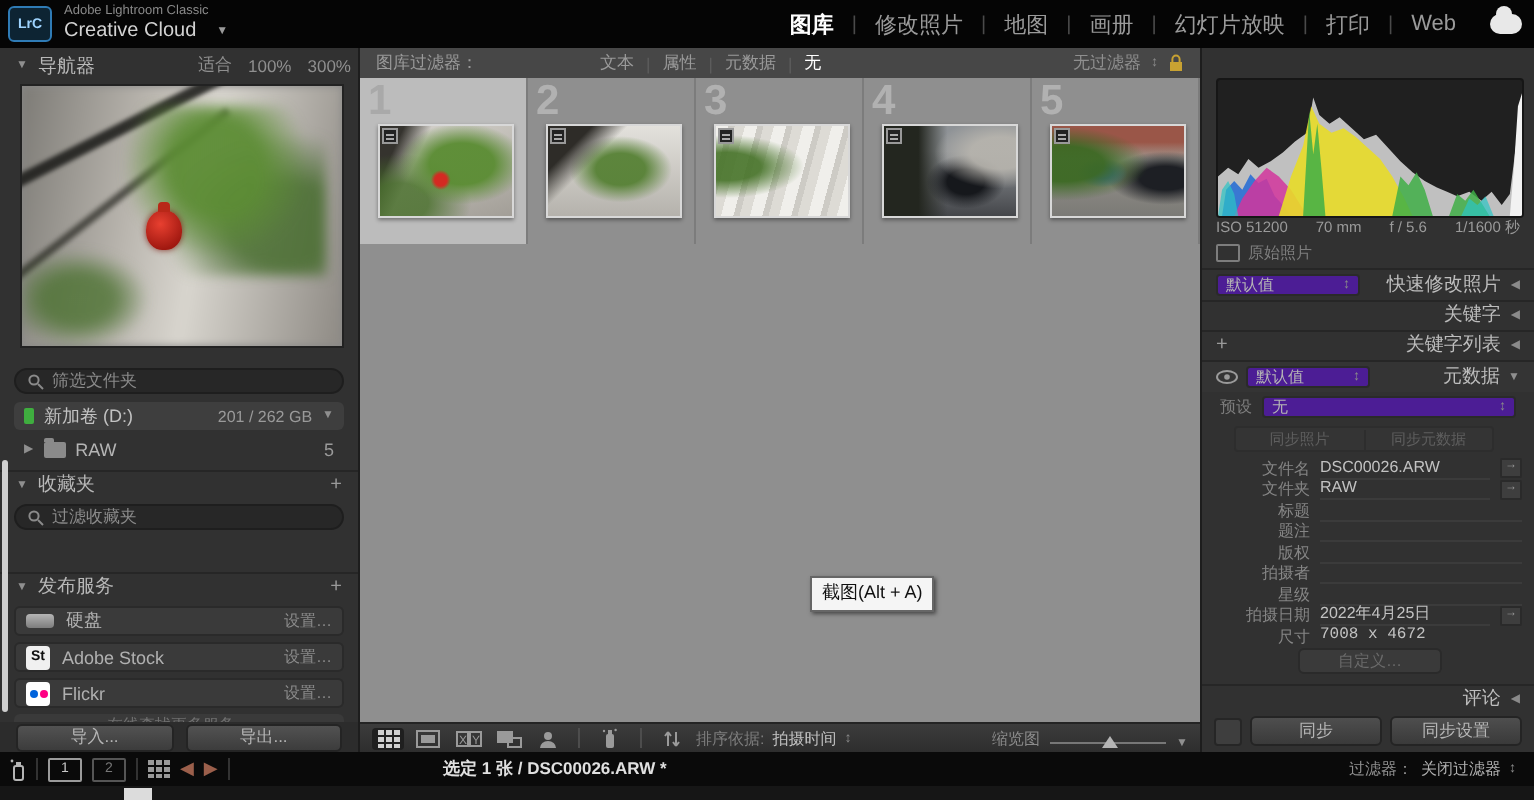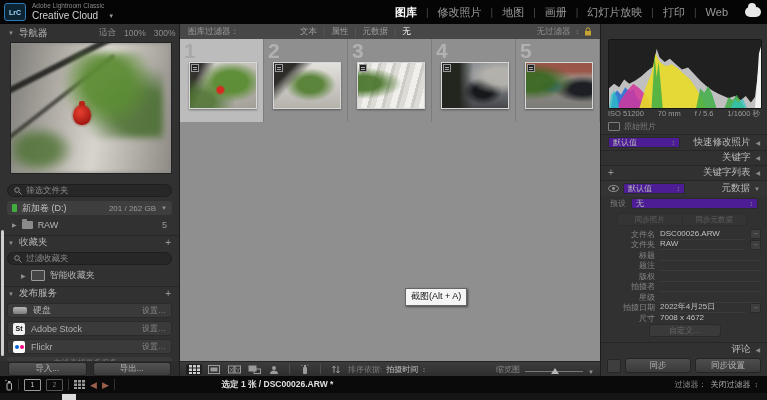--- a/index.html
+++ b/index.html
@@ -253,25 +253,20 @@
     </div>
 
     <div class="search-row" style="top:228px;text-align:center;">
       <svg width="8" height="8" viewBox="0 0 8 8">
           <circle cx="3" cy="3" r="2.3" fill="none" stroke="#8a8a8a"></circle>
           <line x1="5" y1="5" x2="7.5" y2="7.5" stroke="#8a8a8a"></line>
         </svg>
       <span>过滤收藏夹</span>
     </div>
 
-    <div class="row" style="top:245px;padding-left:14px;">
-      <span class="tri">▶</span>
-      <span class="smarticon"></span>
-      <span>智能收藏夹</span>
-    </div>
 
     <div class="phdr" style="position:absolute;top:262px;width:179px;box-sizing:border-box;border-top:1px solid #262626;height:14px;">
       <span class="tri">▼</span>
       <span>发布服务</span>
       <span class="plus">+</span>
     </div>
 
     <div class="svc-row" style="top:279px;">
       <span class="hd-icon"></span>
       <span>硬盘</span>
@@ -532,21 +527,21 @@
         <span class="md-label">星级</span>
         <span class="md-value"></span>
       </div>
       <div class="md-row">
         <span class="md-label">拍摄日期</span>
         <span class="md-value">2022年4月25日</span>
         <span class="md-btn">→</span>
       </div>
       <div class="md-row">
         <span class="md-label">尺寸</span>
-        <span class="md-value" style="border-bottom:none;">7008 x 4672</span>
+        <span class="md-value" style="border-bottom:none;font-family:Liberation Mono, monospace;">7008 x 4672</span>
       </div>
     </div>
 
     <div class="customize">自定义…</div>
 
     <div class="sec-row" style="top:318px;">
       <span class="title">评论</span>
       <span class="collapse">◀</span>
     </div>
 

